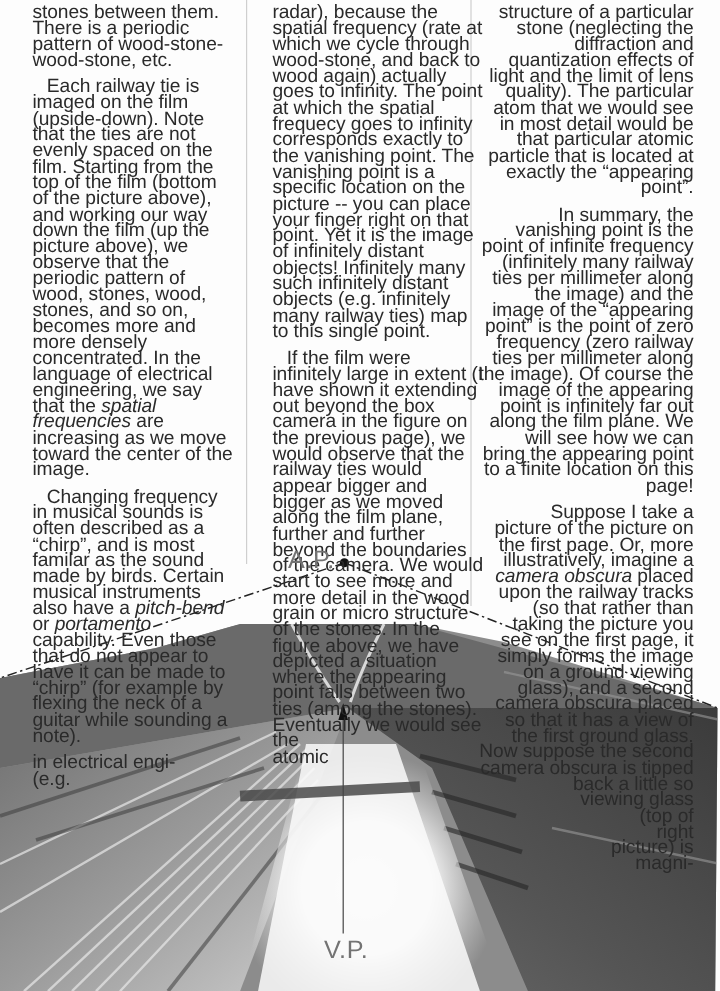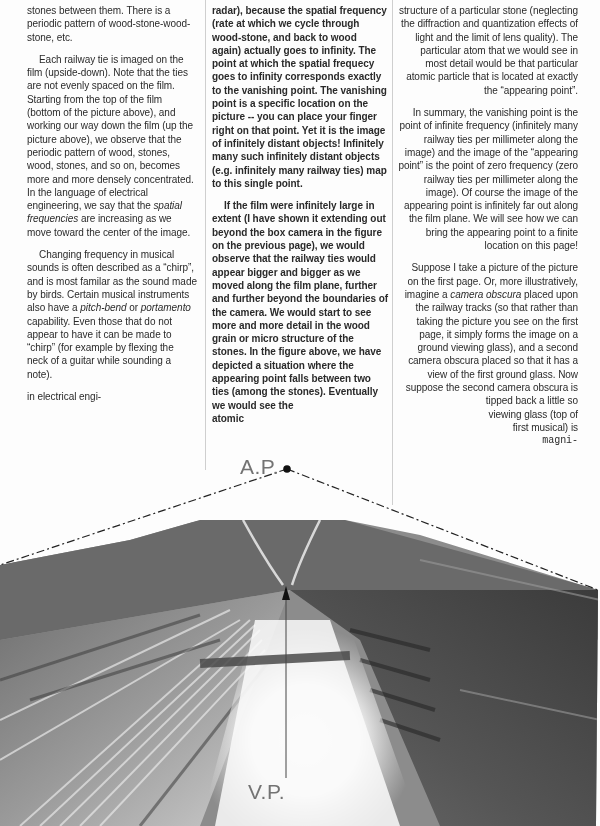--- a/index.html
+++ b/index.html
@@ -4,42 +4,42 @@
 <style>
   html, body { margin: 0; padding: 0; }
   body {
     width: 600px; height: 826px; position: relative; overflow: hidden;
     background: #fdfdfd;
     font-family: "Liberation Sans", "DejaVu Sans", sans-serif;
     color: #2a2a2a;
   }
   .col {
     position: absolute; top: 4px;
-    font-size: 10px; line-height: 13.3px;
+    font-size: 16px; line-height: 13.3px;
     letter-spacing: -0.05px;
   }
   .col p { margin: 0 0 9px 0; text-indent: 0; }
   .col p.ind { text-indent: 12px; }
   .col i { }
   #col1 { left: 27px; width: 170px; }
-  #col2 { left: 212px; width: 176px; font-weight: bold; }
+  #col2 { left: 227px; width: 176px; }
   #col3 { left: 398px; width: 180px; text-align: right; }
   .sep {
     position: absolute; top: 0; width: 1px; background: #cfcfcf;
   }
   #sep1 { left: 205px; height: 470px; }
   #sep2 { left: 392px; height: 505px; }
   .tail { display:block; }
   #photo { position: absolute; left: 0; top: 0; width: 600px; height: 826px; }
   .label-ap, .label-vp {
     position: absolute; font-size: 21px; color: #737373; letter-spacing: 0.5px;
     font-family: "Liberation Sans", sans-serif;
   }
   .label-ap { left: 240px; top: 455px; }
-  .label-vp { left: 248px; top: 780px; }
+  .label-vp { left: 270px; top: 780px; }
 </style>
 </head>
 <body>
 
 <svg id="photo" viewBox="0 0 600 826" xmlns="http://www.w3.org/2000/svg">
   <defs>
     <linearGradient id="gLeft" x1="0" y1="0" x2="1" y2="1">
       <stop offset="0" stop-color="#6f6f6f"></stop>
       <stop offset="0.5" stop-color="#9a9a9a"></stop>
       <stop offset="1" stop-color="#cfcfcf"></stop>
@@ -116,29 +116,30 @@
 </svg>
 
 <div class="sep" id="sep1"></div>
 <div class="sep" id="sep2"></div>
 
 <div class="col" id="col1">
     <p><span>stones between them.  There is a periodic pattern of wood-stone-wood-stone, etc.</span></p>
     <p class="ind"><span>Each railway tie is imaged on the film (upside-down).  Note that the ties are not evenly spaced on the film.  Starting from the top of the film (bottom of the picture above), and working our way down the film (up the picture above), we observe that the periodic pattern of wood, stones, wood, stones, and so on, becomes more and more densely concentrated.  In the language of electrical engineering, we say that the </span><i>spatial frequencies</i><span> are increasing as we move toward the center of the image.</span></p>
     <p class="ind"><span>Changing frequency in musical sounds is often described as a “chirp”, and is most familar as the sound made by birds.  Certain musical instruments also have a </span><i>pitch-bend</i><span> or </span><i>portamento</i><span> capability.  Even those that do not appear to have it can be made to “chirp” (for example by flexing the neck of a guitar while sounding a note).</span></p>
     <span class="tail" style="margin-left: 0px;">in electrical engi-</span>
+    <span class="tail" style="margin-left: 0px;">(e.g.</span>
   </div>
 <div class="col" id="col2">
     <p><span>radar), because the spatial frequency (rate at which we cycle through wood-stone, and back to wood again) actually goes to infinity.  The point at which the spatial frequecy goes to infinity corresponds exactly to the vanishing point.  The vanishing point is a specific location on the picture -- you can place your finger right on that point.  Yet it is the image of infinitely distant objects!  Infinitely many such infinitely distant objects (e.g. infinitely many railway ties) map to this single point.</span></p>
     <p class="ind" style="margin-bottom: 0px;"><span>If the film were infinitely large in extent (I have shown it extending out beyond the box camera in the figure on the previous page), we would observe that the railway ties would appear bigger and bigger as we moved along the film plane, further and further beyond the boundaries of the camera.  We would start to see more and more detail in the wood grain or micro structure of the stones.  In the figure above, we have depicted a situation where the appearing point falls between two ties (among the stones).  Eventually we would see the</span></p>
     <span class="tail" style="">atomic</span>
   </div>
 <div class="col" id="col3">
     <p><span>structure of a particular stone (neglecting the diffraction and quantization effects of light and the limit of lens quality).  The particular atom that we would see in most detail would be that particular atomic particle that is located at exactly the “appearing point”.</span></p>
     <p class="ind"><span>In summary, the vanishing point is the point of infinite frequency (infinitely many railway ties per millimeter along the image) and the image of the “appearing point” is the point of zero frequency (zero railway ties per millimeter along the image).  Of course the image of the appearing point is infinitely far out along the film plane.   We will see how we can bring the appearing point  to a finite location on this page!</span></p>
     <p class="ind" style="margin-bottom: 0px;"><span>Suppose I take a picture of the picture on the first page.  Or, more illustratively, imagine a </span><i>camera obscura</i><span> placed upon the railway tracks (so that rather than taking the picture you see on the first page, it simply forms the image on a ground viewing glass), and a second camera obscura placed so that it has a view of the first ground glass.  Now suppose the second camera obscura is tipped back a little so</span></p>
     <span class="tail" style="margin-left: 55px;">viewing glass (top of</span>
-    <span class="tail" style="margin-left: 95px;">first musical) is</span>
-    <span class="tail" style="margin-left: 57px; font-family: Liberation Mono, monospace;">magni-</span>
+    <span class="tail" style="margin-left: 95px;">right picture) is</span>
+    <span class="tail" style="margin-left: 57px;">magni-</span>
   </div>
 
 <div class="label-ap">A.P.</div>
 <div class="label-vp">V.P.</div>
 
 </body></html>

